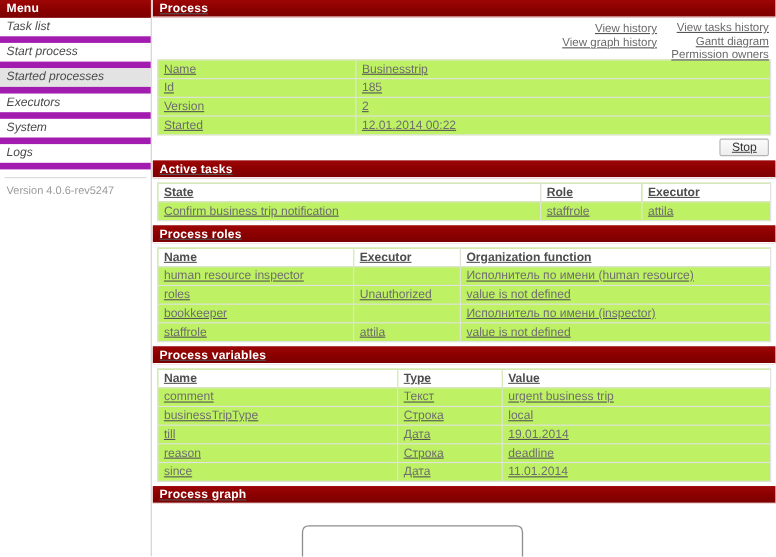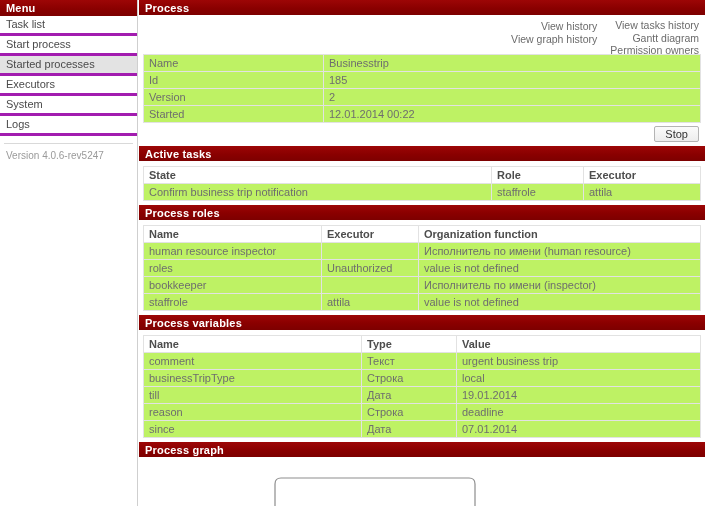--- a/index.html
+++ b/index.html
@@ -33,32 +33,33 @@
     border-bottom: 1px solid #ffffff;
   }
   #sidebar .bar { border-bottom: none; }
   .menu-list { margin: 0; padding: 0; list-style: none; }
   .menu-item {
     padding: 2px 0 2px 6px;
     font-size: 11px;
     color: #4a4a4a;
     line-height: 13px;
     cursor: pointer;
-    border-bottom: 3px solid #a21caf;
+    border-bottom: 6px solid #a21caf;
+    font-style: italic;
   }
   .menu-item.active { background: #e3e3e3; }
   .menu-sep {
     margin: 7px 4px 6px 4px; height: 1px; background: #d9d9d9;
   }
   .version {
     padding-left: 6px; font-size: 10px; color: #9a9a9a;
   }
 
   
-  #main { position: absolute; left: 139px; top: 0; width: 566px; height: 506px; }
+  #main { position: absolute; left: 139px; top: 0; width: 566px; height: 506px; text-decoration: underline; }
 
   
   #header-links {
     display: flex; justify-content: flex-end;
     padding: 4px 6px 3px 0;
     height: 38px;
   }
   .link-col { display: flex; flex-direction: column; align-items: flex-end; }
   .link-col.first { margin-right: 13px; }
   .hlink {
@@ -268,21 +269,21 @@
           <td>19.01.2014</td>
         </tr>
         <tr>
           <td>reason</td>
           <td>Строка</td>
           <td>deadline</td>
         </tr>
         <tr>
           <td>since</td>
           <td>Дата</td>
-          <td>07.01.2014</td>
+          <td>11.01.2014</td>
         </tr>
       </tbody>
     </table>
 
     <div class="gap"></div>
 
     <div class="bar">Process graph</div>
     <div id="graph-wrap">
 
       <svg id="graph-svg" width="566" height="163">

